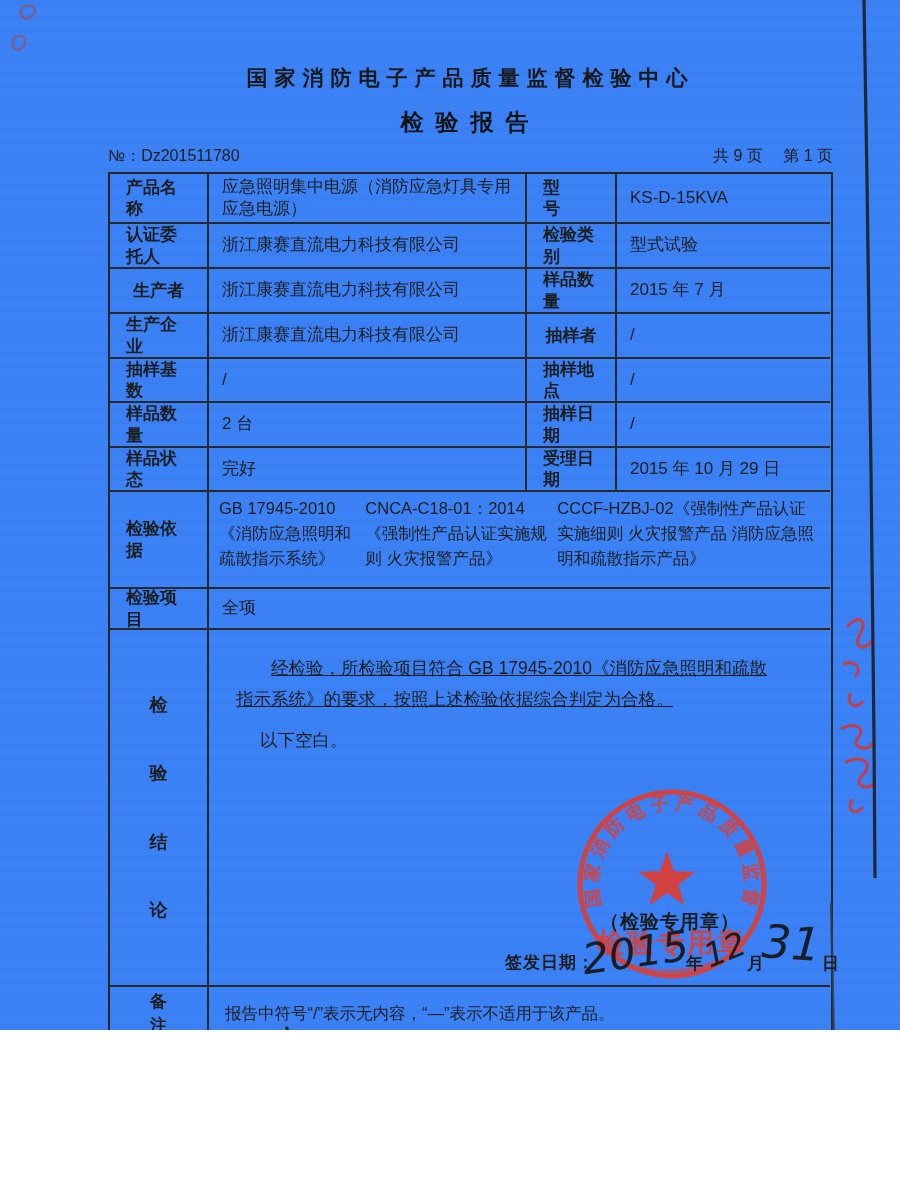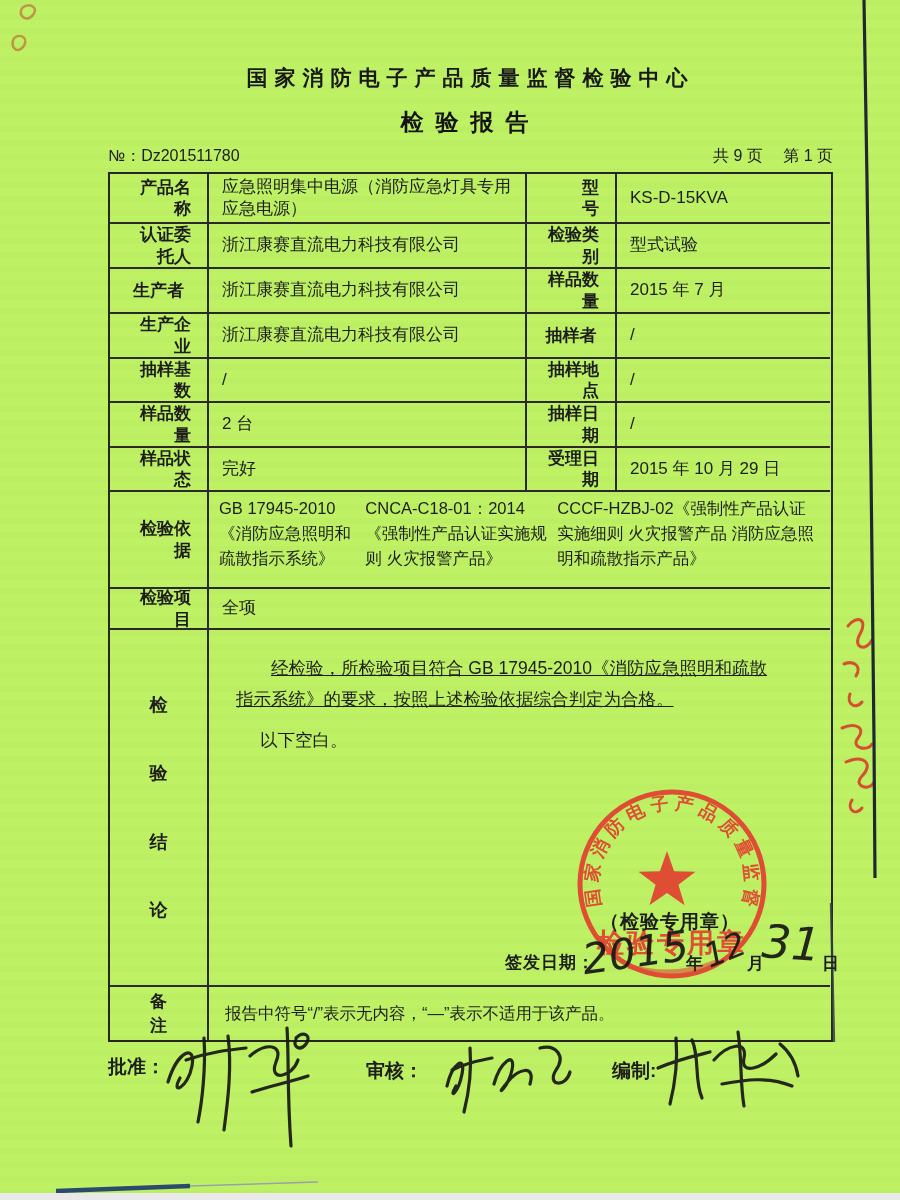--- a/index.html
+++ b/index.html
@@ -1,18 +1,18 @@
 <!DOCTYPE html>
 <html><head>
 <meta charset="utf-8">
 <style>
   html,body{margin:0;padding:0;background:#ffffff;}
   .page{
-    position:relative; width:900px; height:1200px; overflow:hidden;
-    background:#bef264; color:#1d1d1d;
+    position:relative; width:900px; height:1030px; overflow:hidden;
+    background:#3b82f6; color:#1d1d1d;
     font-family:"Liberation Sans","DejaVu Sans",sans-serif;
   }
   
   .page::before{
     content:""; position:absolute; inset:0; z-index:1; pointer-events:none;
     background:repeating-linear-gradient(180deg, rgba(0,0,0,0.016) 0 6px, rgba(0,0,0,0) 6px 14px);
   }
   .hdr{position:absolute; left:108px; top:64px; width:725px; text-align:center; z-index:2;}
   .org-title{font-size:21px; font-weight:700; letter-spacing:7px; color:#181818;}
   .rpt-title{margin-top:15px; font-size:23px; font-weight:700; letter-spacing:12px; color:#141414;}
@@ -22,21 +22,21 @@
   .pages span{margin-left:16px;}
   
   .tbl{
     position:absolute; left:108px; top:172px; width:725px; z-index:2;
     display:grid; box-sizing:border-box;
     grid-template-columns:99px 318px 90px 213px;
     grid-template-rows:50px 45px 45px 45px 44px 45px 44px 97px 41px 357px 53px;
     border:2.4px solid #262626; background:transparent;
   }
   .tbl > div{box-sizing:border-box; border-right:2px solid #2a2a2a; border-bottom:2px solid #2a2a2a;}
-  .cl{display:flex; align-items:center; justify-content:center; text-align:right;
+  .cl{display:flex; align-items:center; justify-content:center; text-align:left;
       font-weight:700; font-size:17px; line-height:1.25; padding:16px;}
   .cv{display:flex; align-items:center; font-size:17px; padding:3px 10px 3px 13px; line-height:1.3;}
   .lastcol{border-right:none !important;}
   .lastrow{border-bottom:none !important;}
   .span3{grid-column:2 / 5;}
   .basis-val{flex-direction:row; align-items:flex-start; justify-content:center;
       font-size:16.5px; line-height:1.52; padding:4px 10px;}
   .concl-lab{display:flex; flex-direction:column; align-items:center; justify-content:center;
       gap:46px; font-size:18px; font-weight:700;}
   .concl-val{position:relative; display:block; padding:12px 42px 0 16px; font-size:17.5px; line-height:1.75;}

